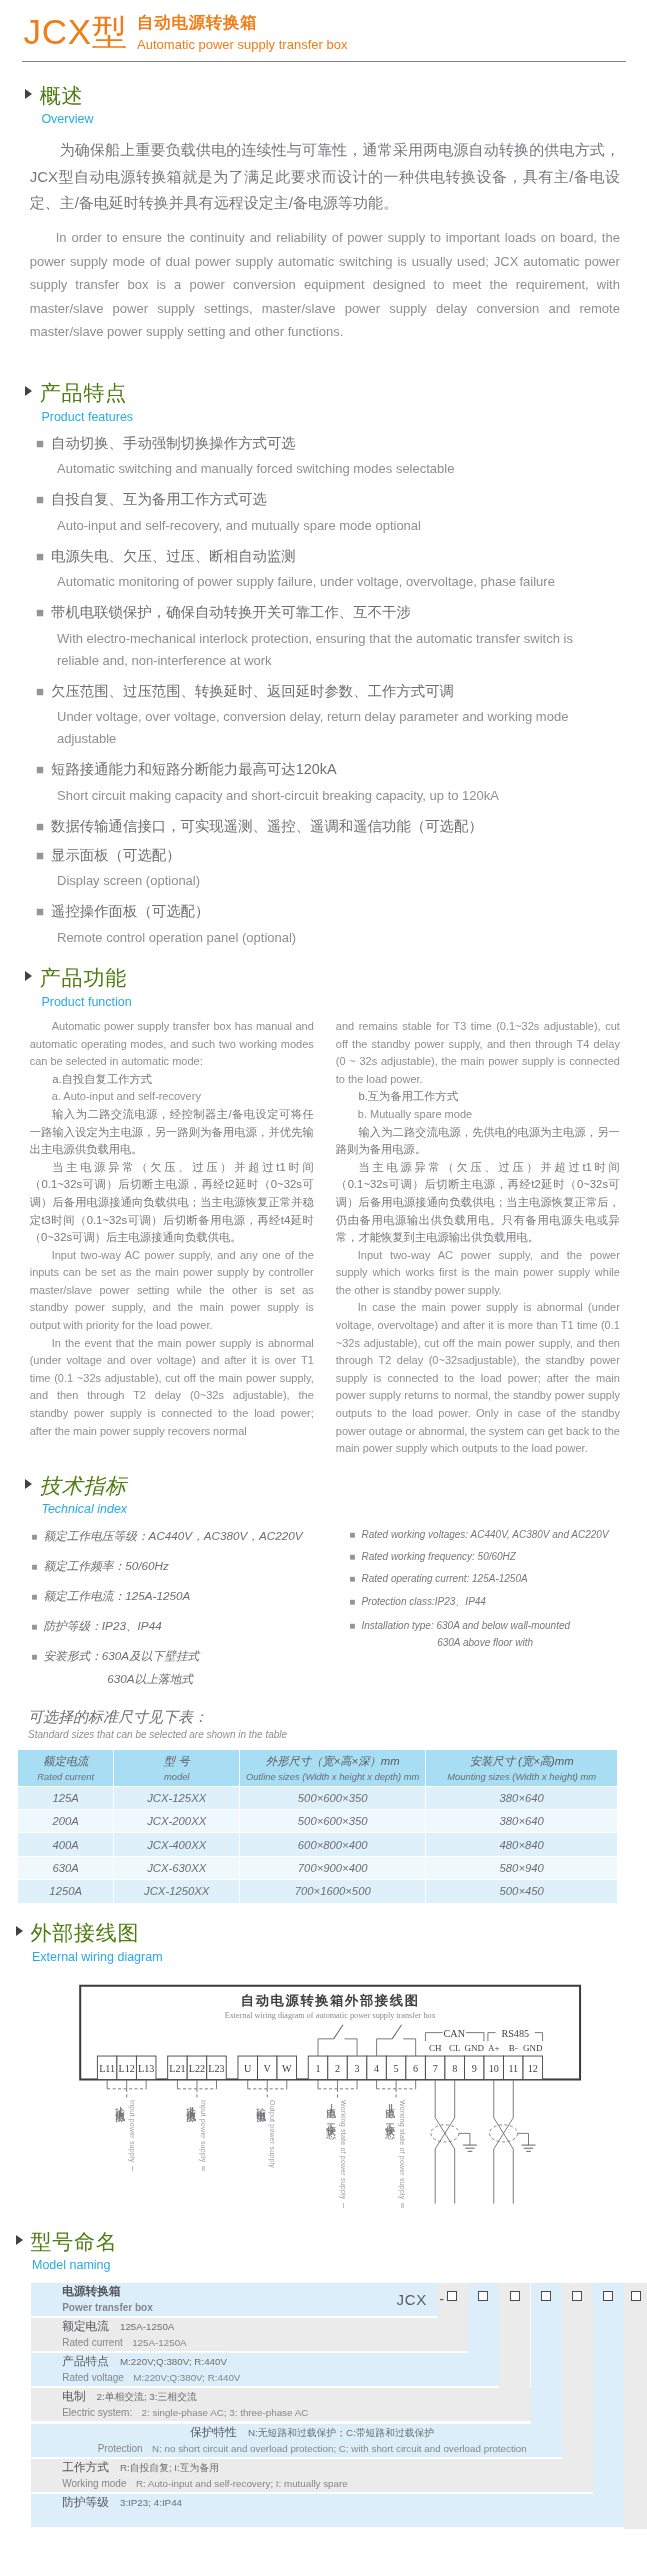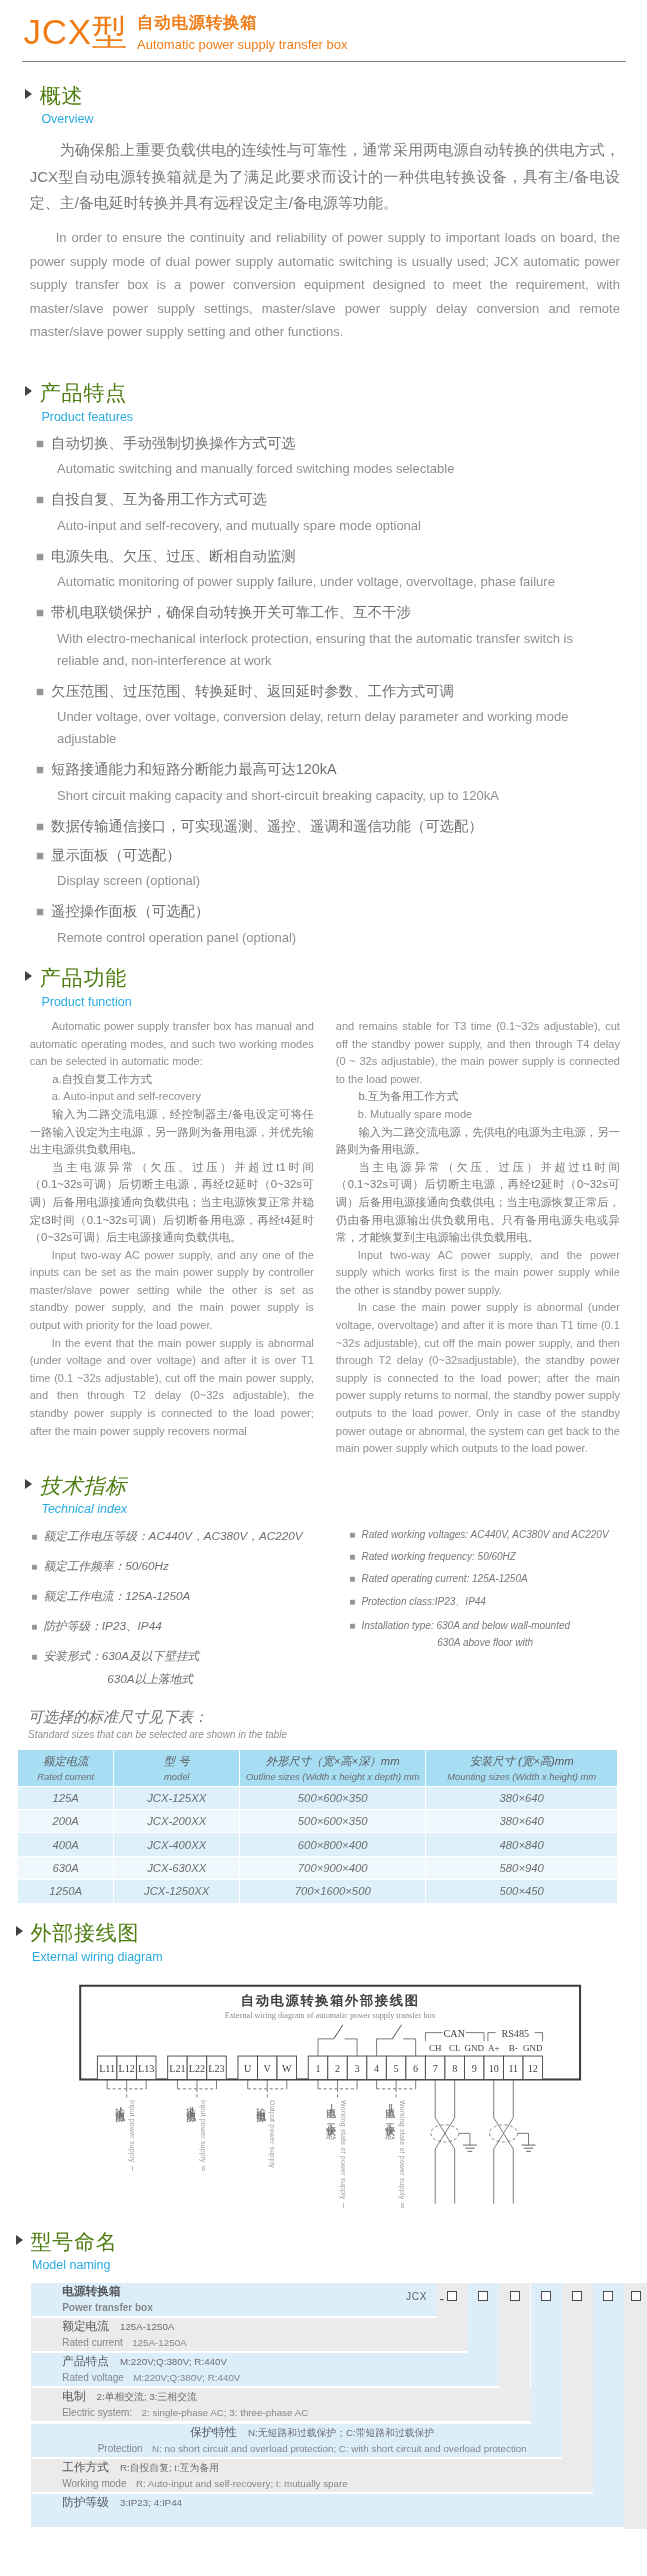--- a/index.html
+++ b/index.html
@@ -79,21 +79,21 @@
   .nm-row { position:absolute; left:0; height:33px; z-index:1; padding:1.6px 0 0 31px; }
   .nm-strip { position:absolute; top:0; z-index:0; }
   .c-blue { background:#dceefa; }
   .c-gray { background:#ebebeb; }
   .nm-cn { font-size:11.7px; color:#55565a; }
   .nm-desc-cn { font-size:9.8px; color:#6d6e71; margin-left:11px; }
   .nm-line2 { margin-top:0.8px; }
   .nm-en { font-size:10px; color:#85878a; }
   .nm-desc-en { font-size:9.8px; color:#85878a; margin-left:9.4px; }
   .nm-prefix { position:absolute; left:351px; width:45px; top:7.8px; text-align:right;
-               font-size:10px; color:#5a5b5e; letter-spacing:0.8px; z-index:2; }
+               font-size:15px; color:#5a5b5e; letter-spacing:0.8px; z-index:2; }
   .nm-dash { position:absolute; left:408px; top:7px; font-size:15px; color:#5a5b5e; z-index:2; }
   .nm-box { position:absolute; top:8.6px; width:10px; height:10px; background:#fff;
             border:1.2px solid #4a4a4a; z-index:2; }
 </style>
 </head>
 <body>
 
 <div class="page">
 
   <div class="hdr">

